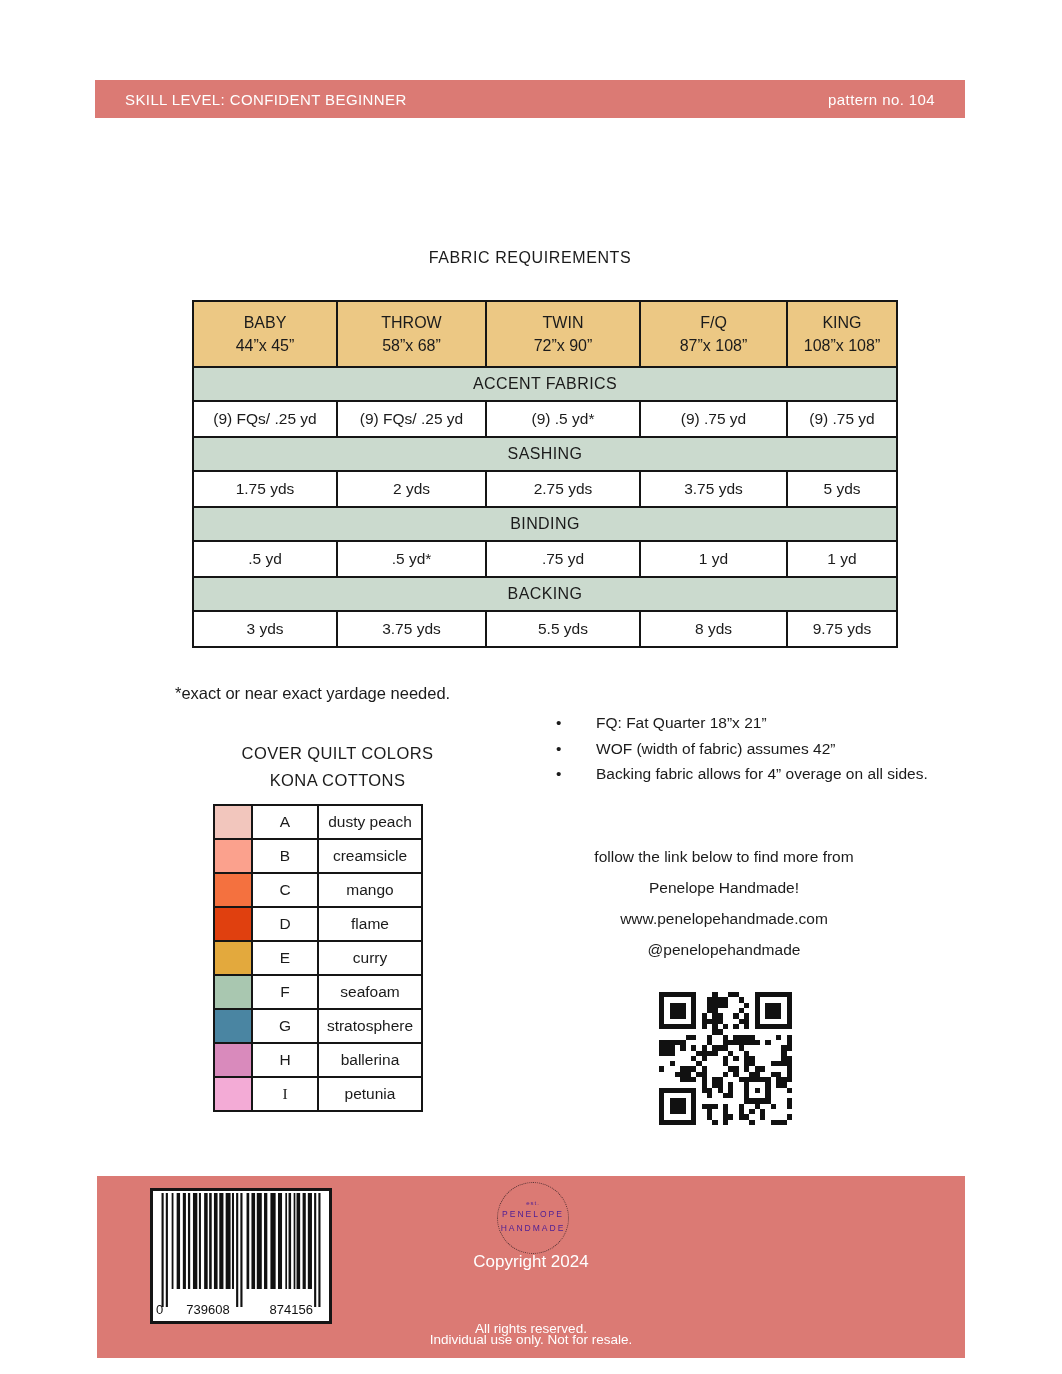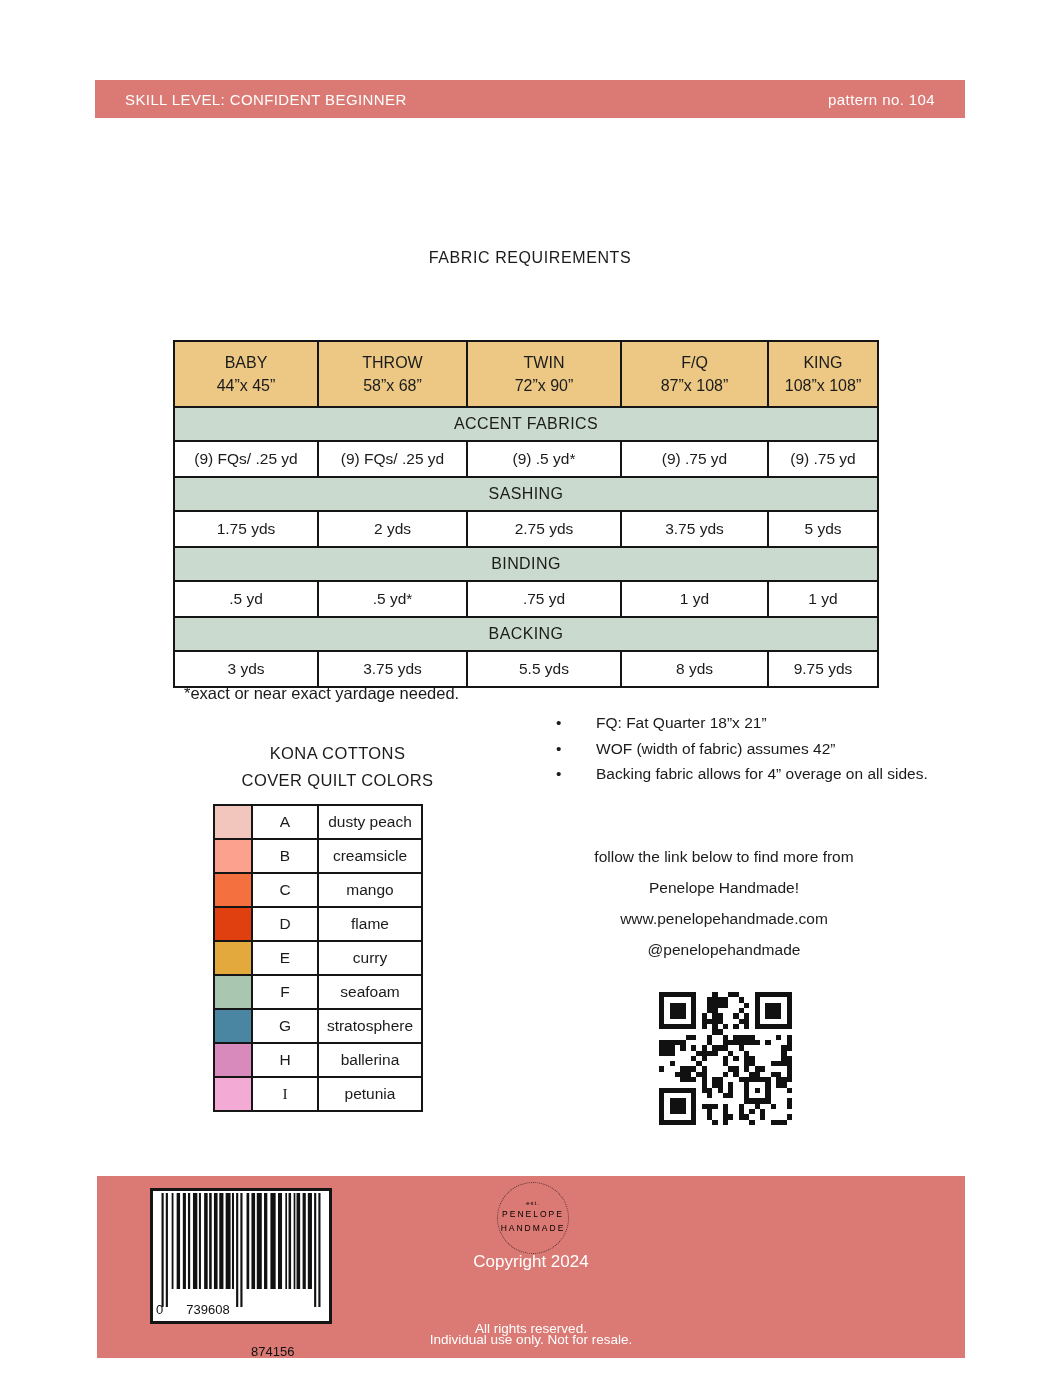--- a/index.html
+++ b/index.html
@@ -10,28 +10,28 @@
   .header-bar { position:absolute; left:95px; top:80px; width:870px; height:38px;
     background:var(--accent,#db7a74); color:#fff; display:flex; align-items:center;
     justify-content:space-between; padding:0 30px; font-size:15px; letter-spacing:.4px; }
 
   
   .intro { position:absolute; left:175px; top:123px; width:718px; font-size:15.5px; line-height:1.55; }
 
   
   .fabric-title { position:absolute; left:178px; top:249px; width:704px; text-align:center;
     font-size:16px; letter-spacing:.6px; }
-  table.fabric { position:absolute; left:173px; top:300px; width:704px; border-collapse:collapse;
-    table-layout:fixed;margin-top:40px; }
+  table.fabric { position:absolute; left:192px; top:300px; width:704px; border-collapse:collapse;
+    table-layout:fixed; }
   table.fabric th, table.fabric td { border:2px solid #151515; text-align:center; font-weight:normal; }
   table.fabric th { background:var(--tan,#ecc884); height:66px; font-size:16px; line-height:1.45; }
   table.fabric td.band { background:var(--sage,#cbdace); height:34px; font-size:16px; letter-spacing:.4px; }
   table.fabric td.val { background:#fff; height:36px; font-size:15.5px; }
 
-  .footnote { position:absolute; left:175px; top:684px; font-size:16.5px;margin-left:9px; }
+  .footnote { position:absolute; left:175px; top:684px; font-size:16.5px; }
 
   
   .cover-title { position:absolute; left:175px; top:740px; width:325px; text-align:center;
     font-size:16.5px; line-height:1.65; letter-spacing:.4px; }
   table.kona { position:absolute; left:213px; top:804px; border-collapse:collapse; table-layout:fixed; }
   table.kona td { border:2px solid #151515; text-align:center; height:34px; font-size:15.5px; }
   table.kona td.swatch { width:38px; }
   table.kona td.letter { width:66px; }
   table.kona td.cname  { width:104px; }
   .serif { font-family:"Liberation Serif", serif; }
@@ -52,25 +52,25 @@
   
   .footer { position:absolute; left:97px; top:1176px; width:868px; height:182px;
     background:var(--accent,#db7a74); color:#fff; }
   .barcode-box { position:absolute; left:53px; top:12px; width:182px; height:136px;
     background:#fff; border:3px solid #151515; }
   .barcode-box svg { position:absolute; left:0; top:2px; }
   .barcode-digits { position:absolute; left:0; bottom:3px; width:100%; height:16px;
     color:#111; font-size:13px; }
   .barcode-digits .d0 { position:absolute; left:3px; }
   .barcode-digits .d1 { position:absolute; left:24px; width:62px; text-align:center; }
-  .barcode-digits .d2 { position:absolute; left:98px; width:62px; text-align:left;margin-top:42px; }
+  .barcode-digits .d2 { position:absolute; left:98px; width:62px; text-align:right; }
 
   .logo { position:absolute; left:400px; top:6px; width:72px; height:72px; border-radius:50%;
     border:1.5px dotted #4d2f31; display:flex; flex-direction:column; align-items:center;
-    justify-content:center; color:#000000; }
+    justify-content:center; color:#4c1d95; }
   .logo .est { font-size:6px; letter-spacing:1px; margin-bottom:2px; }
   .logo .nm { font-size:8.5px; letter-spacing:2px; line-height:1.6; }
 
   .f-line { position:absolute; left:0; width:100%; text-align:center; }
   .f-copy   { top:76px;  font-size:17px; }
   .f-use    { top:115px; font-size:13.5px;margin-top:41px; }
   .f-rights { top:145px; font-size:13.5px; }
 </style>
 </head>
 <body>
@@ -155,22 +155,22 @@
           <td class="val">5.5 yds</td>
           <td class="val">8 yds</td>
           <td class="val">9.75 yds</td>
         </tr>
       </tbody>
   </table>
 
   <div class="footnote">*exact or near exact yardage needed.</div>
 
   <div class="cover-title">
+    <div>COVER QUILT COLORS</div>
     <div>KONA COTTONS</div>
-    <div>COVER QUILT COLORS</div>
   </div>
 
   <table class="kona">
     <tbody>
         <tr>
           <td class="swatch" style="background: rgb(242, 198, 189);"></td>
           <td class="letter">A</td>
           <td class="cname">dusty peach</td>
         </tr>
         <tr>

